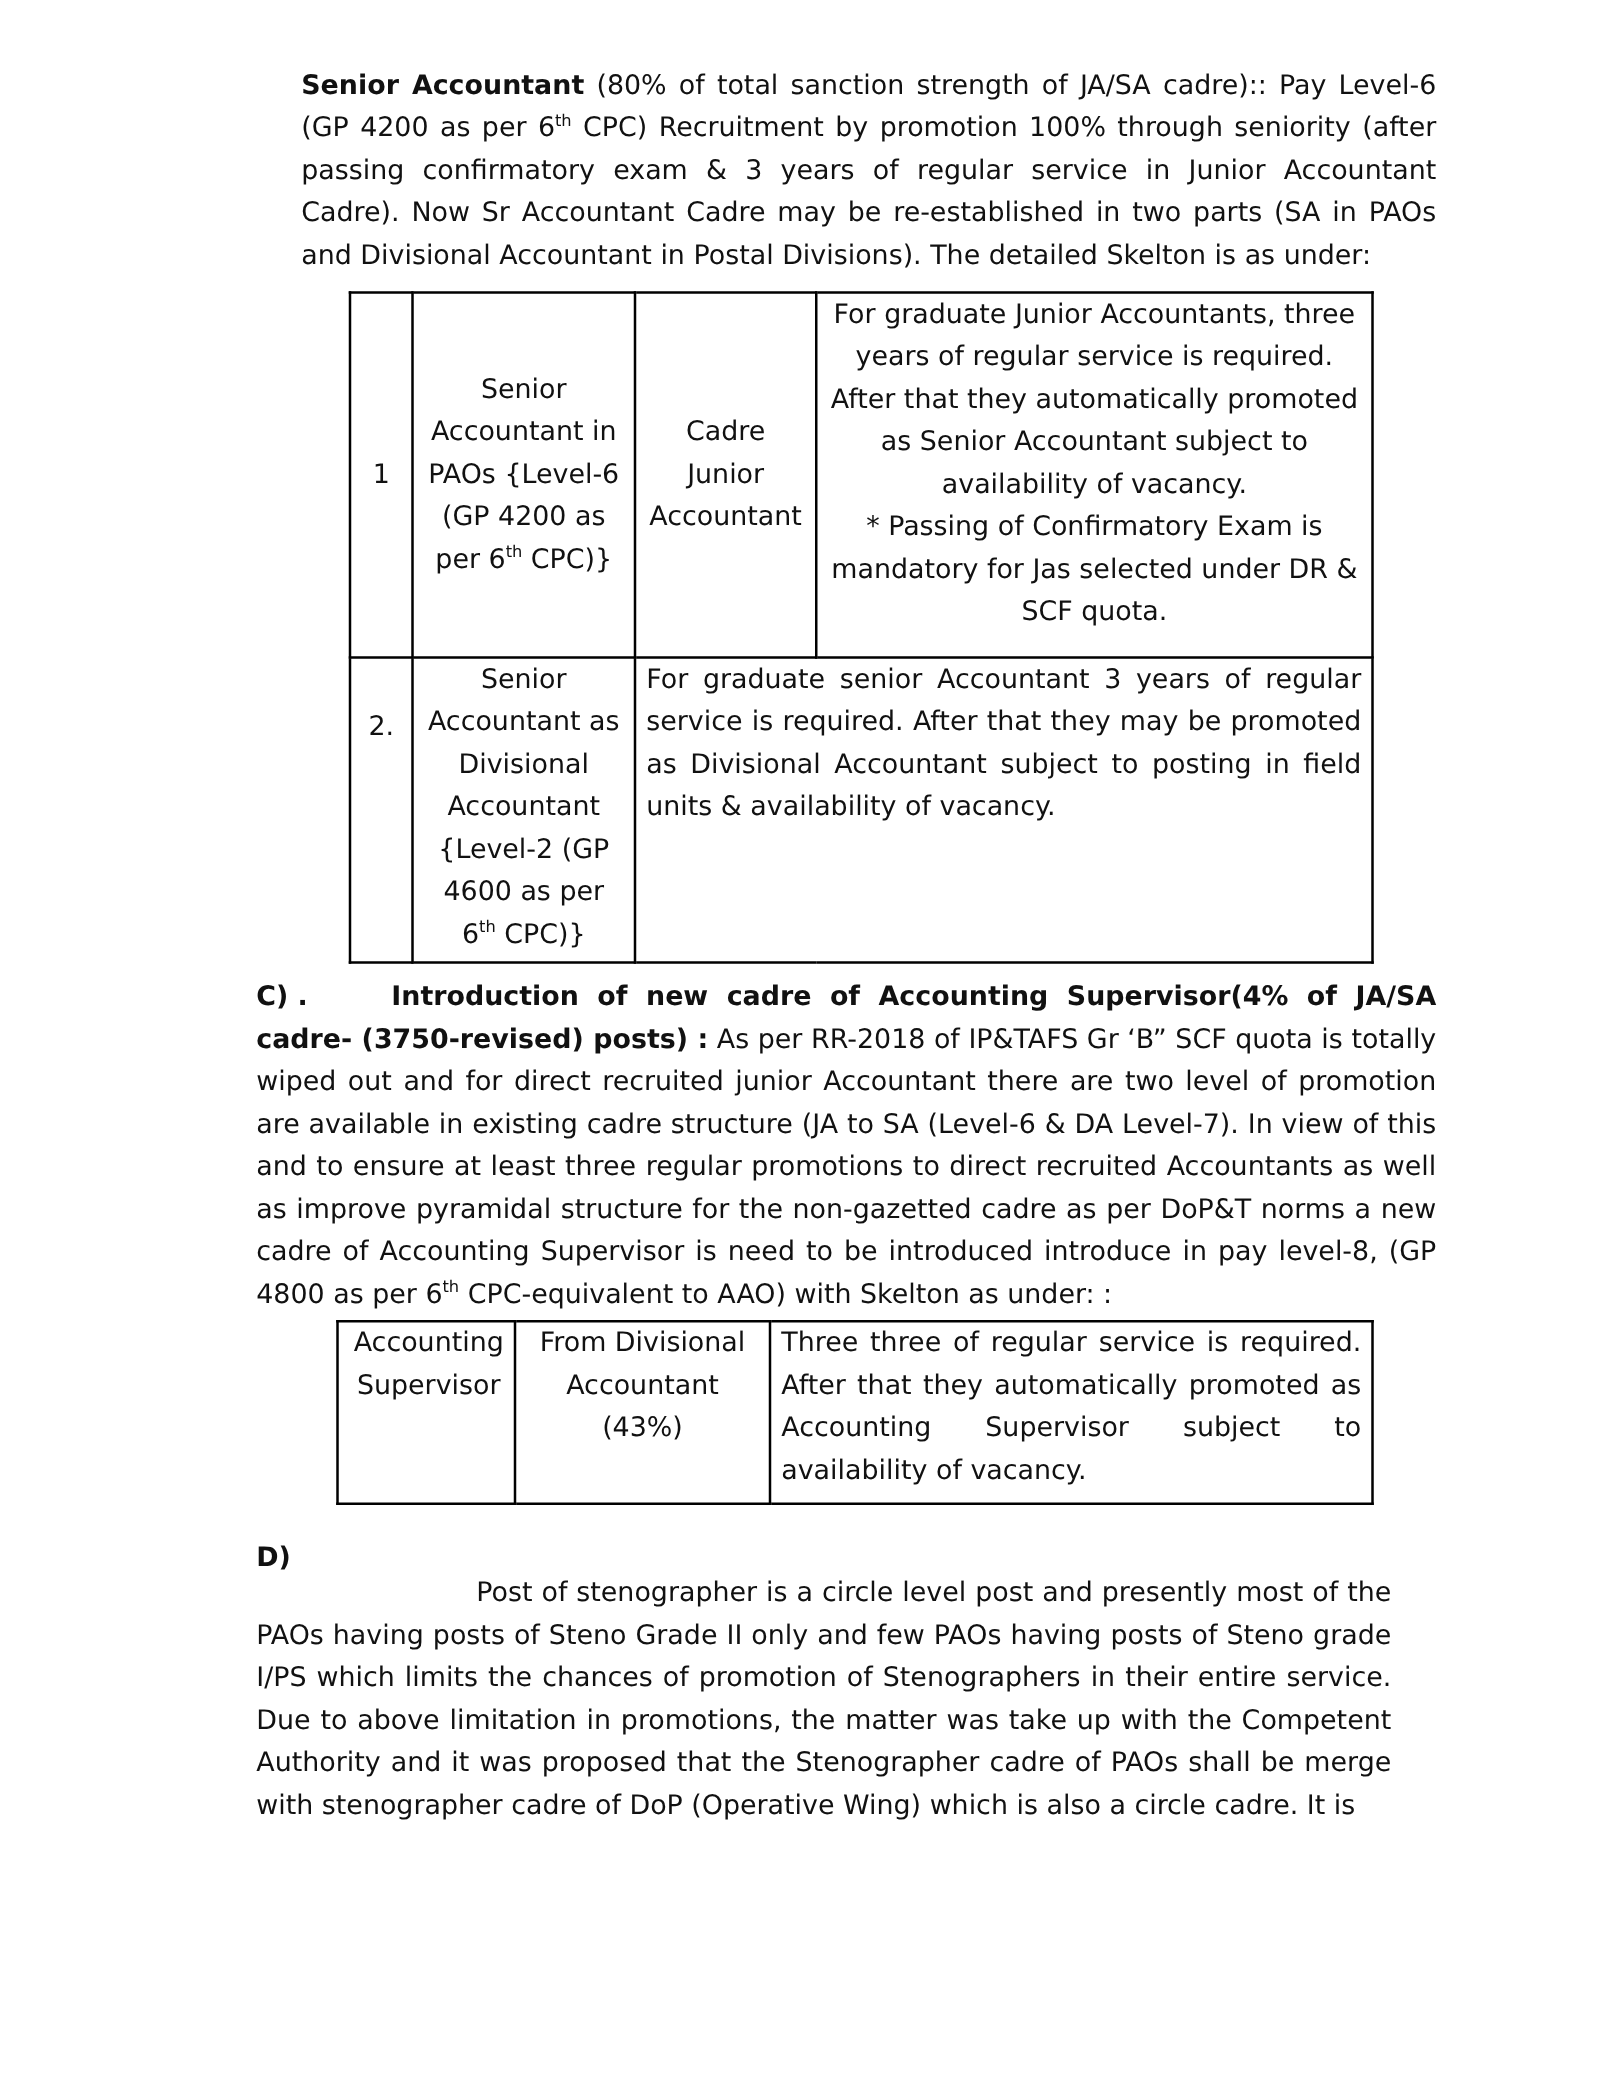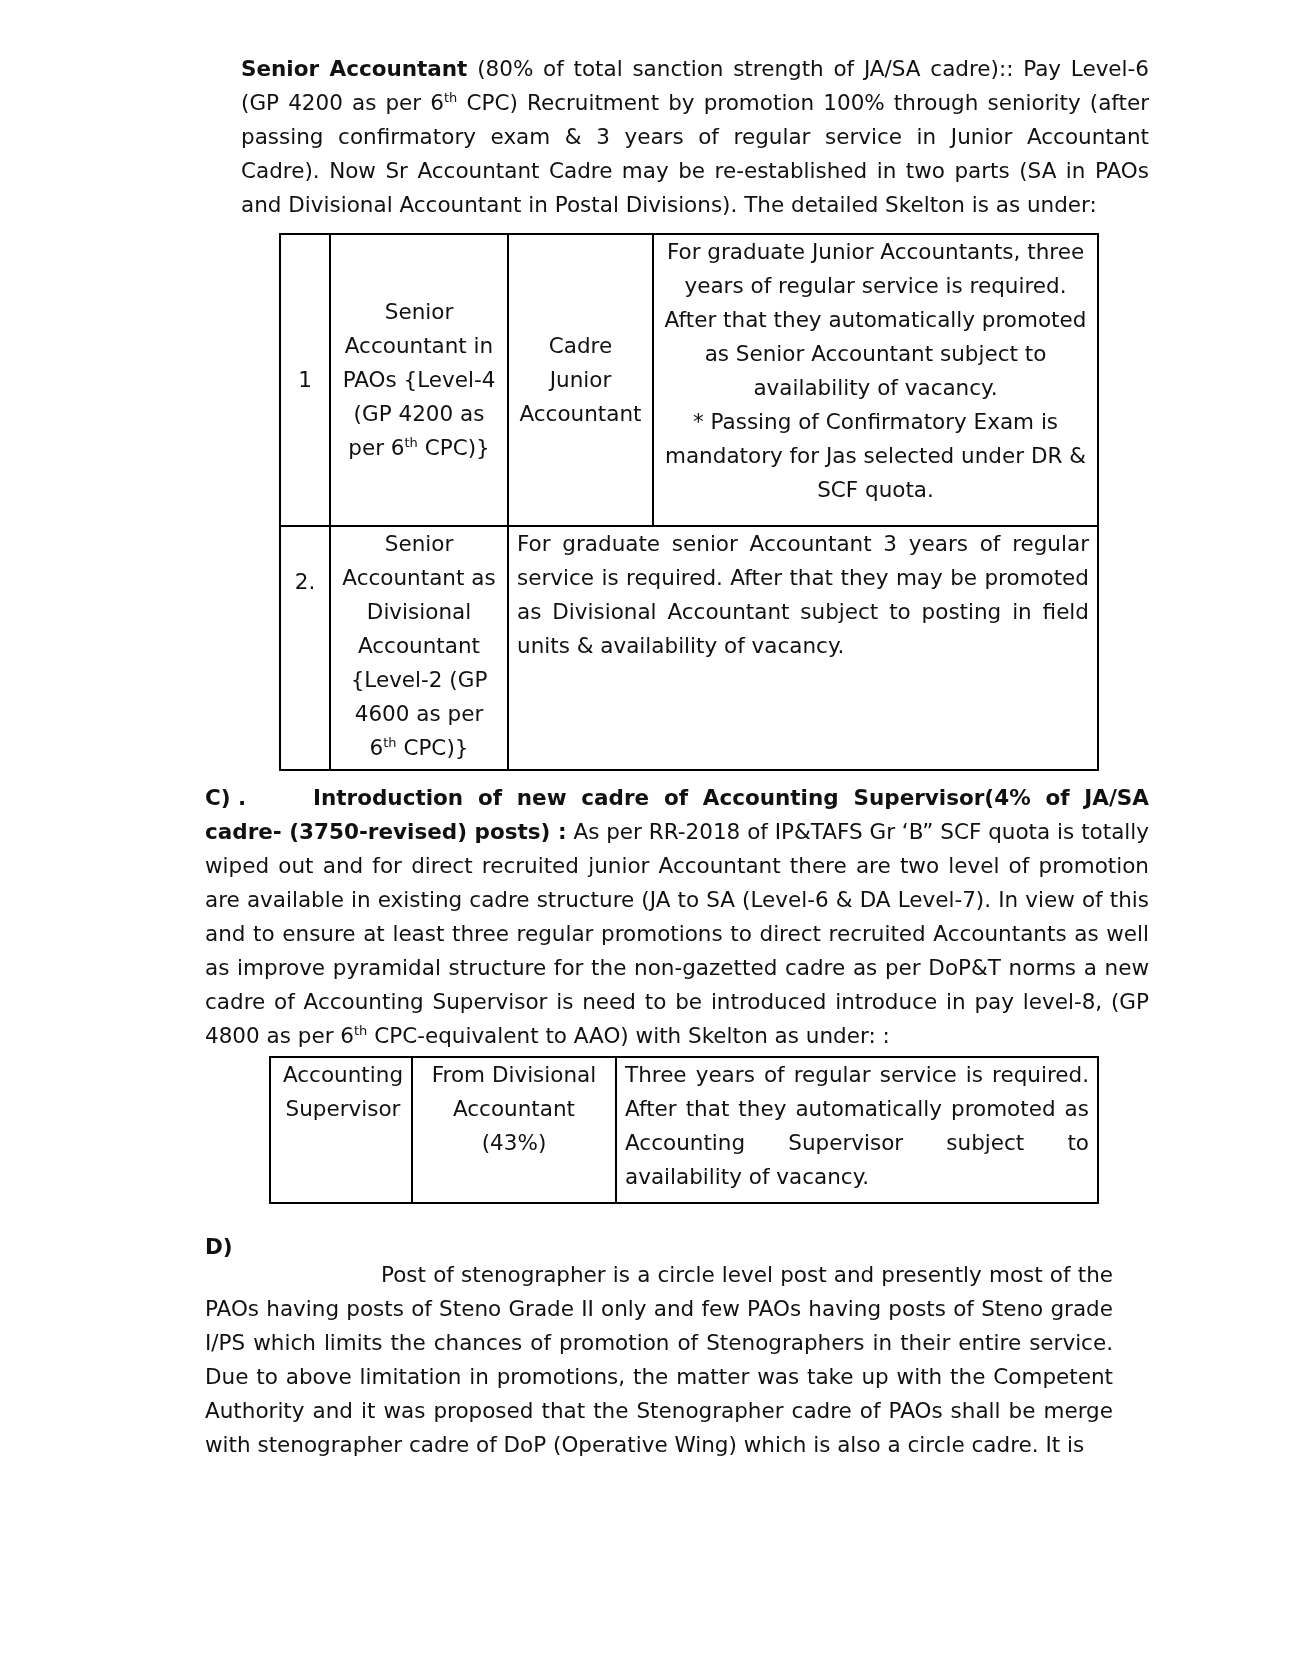--- a/index.html
+++ b/index.html
@@ -25,21 +25,21 @@
   <table style="left:279px; top:233px; width:820px;">
     <colgroup>
       <col style="width:50px">
         <col style="width:178px">
         <col style="width:145px">
         <col>
     </colgroup>
     <tbody>
         <tr style="height:272px;">
       <td class="mid">1</td>
-      <td class="mid"><span>Senior Accountant in PAOs {Level-4 (GP 4200 as per 6</span><sup>th</sup><span> CPC)}</span></td>
+      <td class="mid"><span>Senior Accountant in PAOs {Level-6 (GP 4200 as per 6</span><sup>th</sup><span> CPC)}</span></td>
       <td class="mid">Cadre Junior Accountant</td>
       <td style="padding-bottom:18px;"><span>For graduate Junior Accountants, three years of regular service is required. After that they automatically promoted as Senior Accountant subject to availability of vacancy.</span><br><span>* Passing of Confirmatory Exam is mandatory for Jas selected under DR &amp; SCF quota.</span></td>
     </tr>
     <tr style="height:244px;">
       <td style="padding-top:38px;">2.</td>
       <td><span>Senior Accountant as Divisional Accountant {Level-2 (GP 4600 as per 6</span><sup>th</sup><span> CPC)}</span></td>
       <td colspan="2" class="just">For graduate senior Accountant 3 years of regular service is required. After that they may be promoted as Divisional Accountant subject to posting in field units &amp; availability of vacancy.</td>
     </tr>
   </tbody>
     </table>
@@ -49,21 +49,21 @@
   <table style="left:269px; top:1056px; width:830px;">
     <colgroup>
       <col style="width:142px">
         <col style="width:204px">
         <col>
     </colgroup>
     <tbody>
         <tr style="height:146px;border-radius:14px;">
       <td style="padding-right:4px;">Accounting Supervisor</td>
       <td>From Divisional Accountant (43%)</td>
-      <td class="just">Three years of regular service is required. After that they automatically promoted as Accounting Supervisor subject to availability of vacancy.</td>
+      <td class="just">Three three of regular service is required. After that they automatically promoted as Accounting Supervisor subject to availability of vacancy.</td>
     </tr>
   </tbody>
     </table>
 
   <p class="heading" style="left:205px; top:1230px;">D)</p>
   <p class="para" style="left:205px; top:1258px; width:908px; text-indent:176px;">Post of stenographer is a circle level post and presently most of the PAOs having posts of Steno Grade II only and few PAOs having posts of Steno grade I/PS which limits the chances of promotion of Stenographers in their entire service. Due to above limitation in promotions, the matter was take up with the Competent Authority and it was proposed that the Stenographer cadre of PAOs shall be  merge with stenographer cadre of DoP (Operative Wing) which is also a circle cadre. It is</p>
 
 </div>
 
 </body></html>

